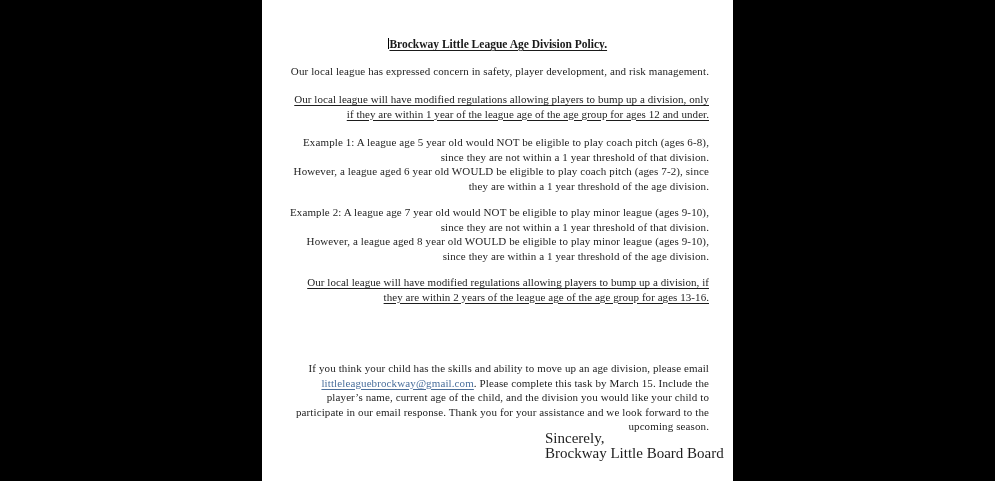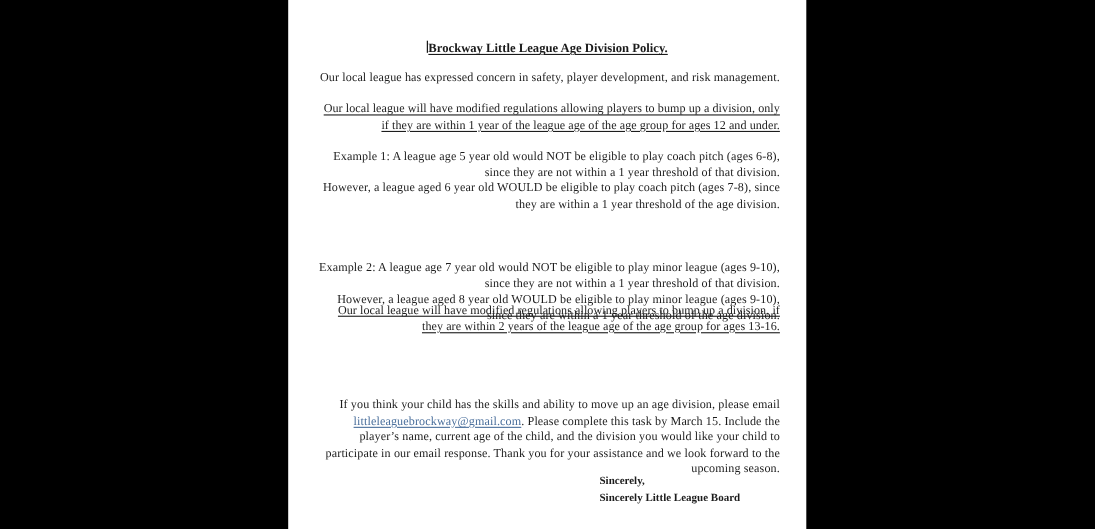--- a/index.html
+++ b/index.html
@@ -78,32 +78,31 @@
     letter-spacing: 0.005em;
   }
   .para .line { display: block; }
   .mail-link {
     color: #4a6f9c;
     text-underline-offset: 1.5px;
   }
   .signature {
     position: absolute;
     left: 283px;
-    font-size: 10px;
+    font-size: 15px;
     line-height: 14.6px;
     color: #1d1d1d;
-    font-weight: bold;
   }
   .signature .line { display: block; }
 
   
   #p-intro      { top: 64px; }
   #p-rule1      { top: 92px; }
   #p-ex1        { top: 135px; }
-  #p-ex2        { top: 205px; margin-top: 31px; }
+  #p-ex2        { top: 205px; }
   #p-rule2      { top: 275px; }
   #p-ex3        { top: 318px; }
   #p-email      { top: 361px; }
   #sig          { top: 431px; }
 </style>
 </head>
 <body>
 
 <div id="viewport">
 
@@ -115,38 +114,38 @@
       <div class="para" id="p-intro">
         <span>Our local league has expressed concern in safety, player development, and risk management.</span>
       </div>
 
       <div class="para strong" id="p-rule1">
         <span>Our local league will have modified regulations allowing players to bump up a division, only if they are within 1 year of the league age of the age group for ages 12 and under.</span>
       </div>
 
       <div class="para" id="p-ex1">
         <span class="line">Example 1: A league age 5 year old would NOT be eligible to play coach pitch (ages 6-8), since they are not within a 1 year threshold of that division.</span>
-        <span class="line">However, a league aged 6 year old WOULD be eligible to play coach pitch (ages 7-8), since they are within a 1 year threshold of the age division.</span>
+        <span class="line">However, a league aged 6 year old WOULD be eligible to play coach pitch (ages 7-2), since they are within a 1 year threshold of the age division.</span>
       </div>
 
       <div class="para" id="p-ex2">
         <span class="line">Example 2: A league age 7 year old would NOT be eligible to play minor league (ages 9-10), since they are not within a 1 year threshold of that division.</span>
         <span class="line">However, a league aged 8 year old WOULD be eligible to play minor league (ages 9-10), since they are within a 1 year threshold of the age division.</span>
       </div>
 
       <div class="para strong" id="p-rule2">
         <span>Our local league will have modified regulations allowing players to bump up a division, if they are within 2 years of the league age of the age group for ages 13-16.</span>
       </div>
 
 
       <div class="para" id="p-email">
         <span>If you think your child has the skills and ability to move up an age division, please email </span><a class="mail-link" href="#">littleleaguebrockway@gmail.com</a><span>. Please complete this task by March 15. Include the player’s name, current age of the child, and the division you would like your child to participate in our email response. Thank you for your assistance and we look forward to the upcoming season.</span>
       </div>
 
       <div class="signature" id="sig">
         <span class="line">Sincerely,</span>
-        <span class="line">Sincerely Little League Board</span>
+        <span class="line">Brockway Little Board Board</span>
       </div>
 
     </div>
   </div>
 
 </div>
 
 </body></html>

